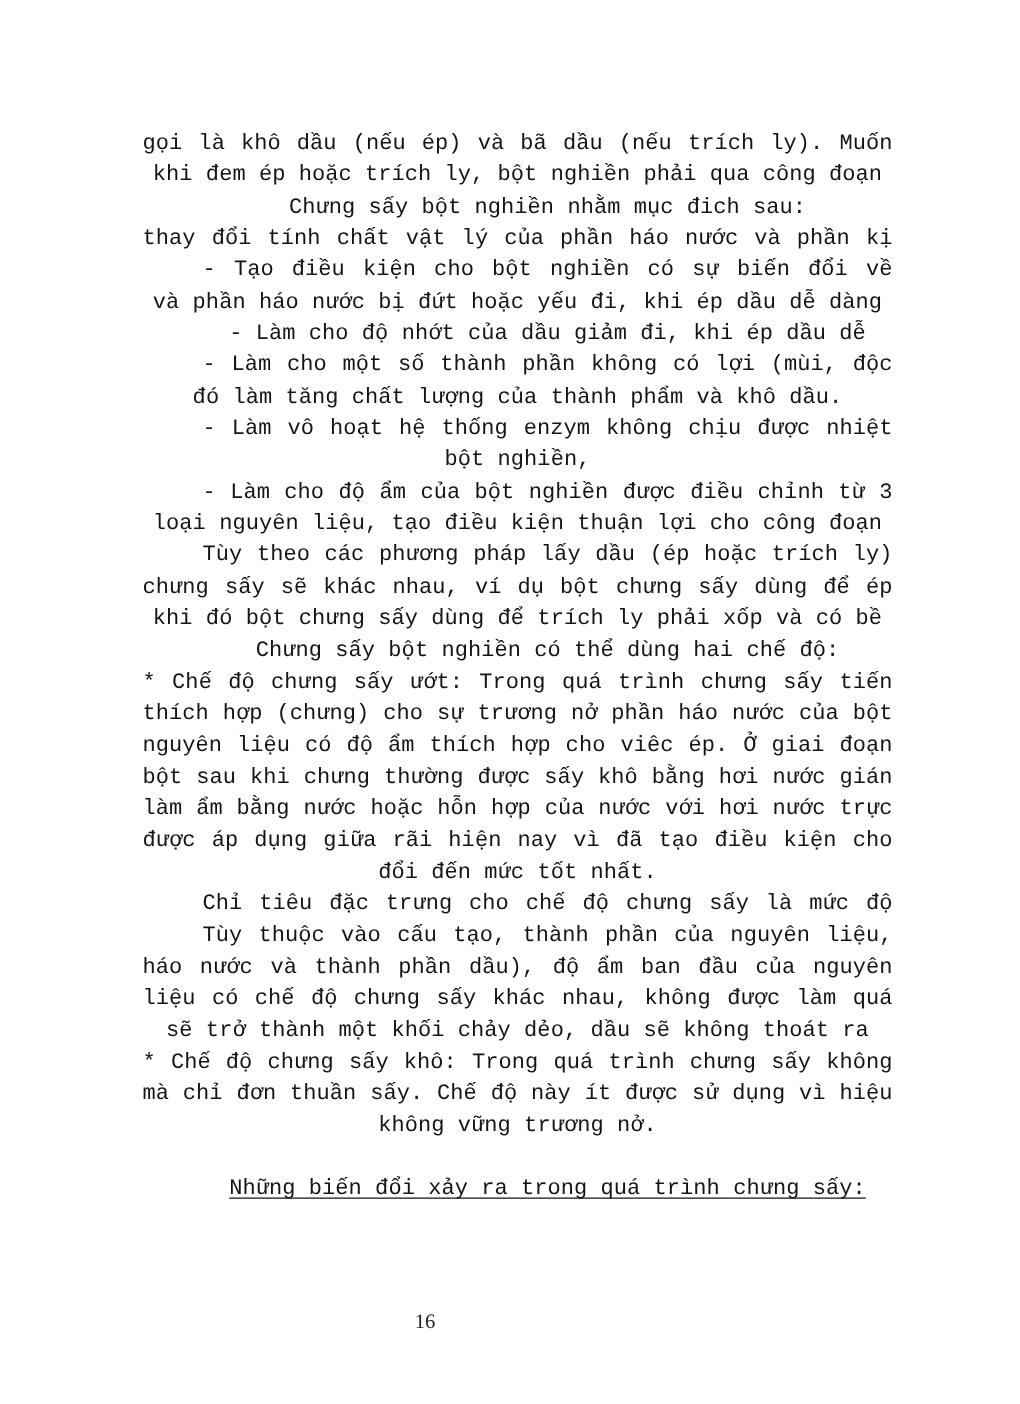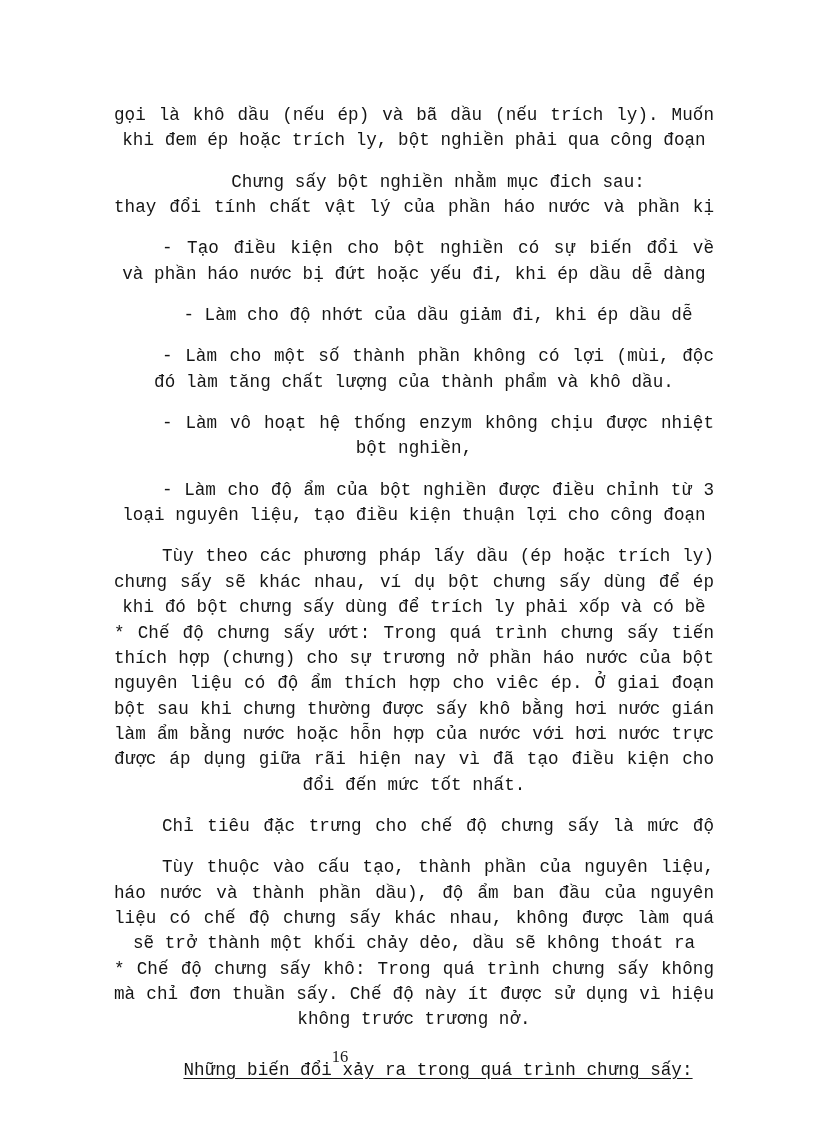--- a/index.html
+++ b/index.html
@@ -32,21 +32,21 @@
     letter-spacing: 0.05px;
   }
   
   .line.justify::after {
     content: "";
     display: inline-block;
     width: 100%;
     height: 0;
   }
   .line.last { text-align: center; }
-  .line.indent { text-indent: 48px; margin-top: 16px; }
+  .line.indent { text-indent: 48px; }
   .para.underline .line {
     text-decoration: underline;
     text-underline-offset: 3px;
   }
   .page-number {
     position: absolute;
     left: 0;
     top: 1047px;
     width: 680px;
     text-align: center;
@@ -85,40 +85,43 @@
     <div class="para">
       <div class="line justify indent">- Làm cho độ ẩm của bột nghiền được điều chỉnh từ 3 ÷ 5 % tùy theo từng</div>
       <div class="line last">loại nguyên liệu, tạo điều kiện thuận lợi cho công đoạn tiếp theo (ép hoặc trích ly).</div>
     </div>
     <div class="para">
       <div class="line justify indent">Tùy theo các phương pháp lấy dầu (ép hoặc trích ly) mà tính chất của bột</div>
       <div class="line justify">chưng sấy sẽ khác nhau, ví dụ bột chưng sấy dùng để ép dầu phải dẽo, xốp, trong</div>
       <div class="line last">khi đó bột chưng sấy dùng để trích ly phải xốp và có bề mặt tự do lớn.</div>
     </div>
     <div class="para">
+      <div class="line last indent">Chưng sấy bột nghiền có thể dùng hai chế độ:</div>
+    </div>
+    <div class="para">
       <div class="line justify">* Chế độ chưng sấy ướt: Trong quá trình chưng sấy tiến hành làm ẩm đến độ ẩm</div>
       <div class="line justify">thích hợp (chưng) cho sự trương nở phần háo nước của bột rồi sau đó sấy để</div>
       <div class="line justify">nguyên liệu có độ ẩm thích hợp cho viêc ép. Ở giai đoạn chưng, bột nghiền được</div>
       <div class="line justify">bột sau khi chưng thường được sấy khô bằng hơi nước gián tiếp. Đây là chế độ</div>
       <div class="line justify">làm ẩm bằng nước hoặc hỗn hợp của nước với hơi nước trực tiếp, ở giai đoạn sấy,</div>
       <div class="line justify">được áp dụng giữa rãi hiện nay vì đã tạo điều kiện cho các thành phần của bột biến</div>
       <div class="line last">đổi đến mức tốt nhất.</div>
     </div>
     <div class="para">
       <div class="line justify indent">Chỉ tiêu đặc trưng cho chế độ chưng sấy là mức độ làm ẩm bột, nhiệt độ</div>
     </div>
     <div class="para">
       <div class="line justify indent">Tùy thuộc vào cấu tạo, thành phần của nguyên liệu, (chủ yếu là thành phần</div>
       <div class="line justify">háo nước và thành phần dầu), độ ẩm ban đầu của nguyên liệu mà mỗi loại nguyên</div>
       <div class="line justify">liệu có chế độ chưng sấy khác nhau, không được làm quá ẩm hay quá nhiệt vì bột</div>
       <div class="line last">sẽ trở thành một khối chảy dẻo, dầu sẽ không thoát ra khi ép.</div>
     </div>
     <div class="para">
       <div class="line justify">* Chế độ chưng sấy khô: Trong quá trình chưng sấy không gia ẩm cho nguyên liệu</div>
       <div class="line justify">mà chỉ đơn thuần sấy. Chế độ này ít được sử dụng vì hiệu suất tách dầu thấp do bột</div>
-      <div class="line last">không trước trương nở.</div>
+      <div class="line last">không vững trương nở.</div>
     </div>
     <div class="para underline" style="margin-top: 25.35px;">
       <div class="line last indent">Những biến đổi xảy ra trong quá trình chưng sấy:</div>
     </div>
   </div>
 
 <div class="page-number">16</div>
 
 </body></html>

